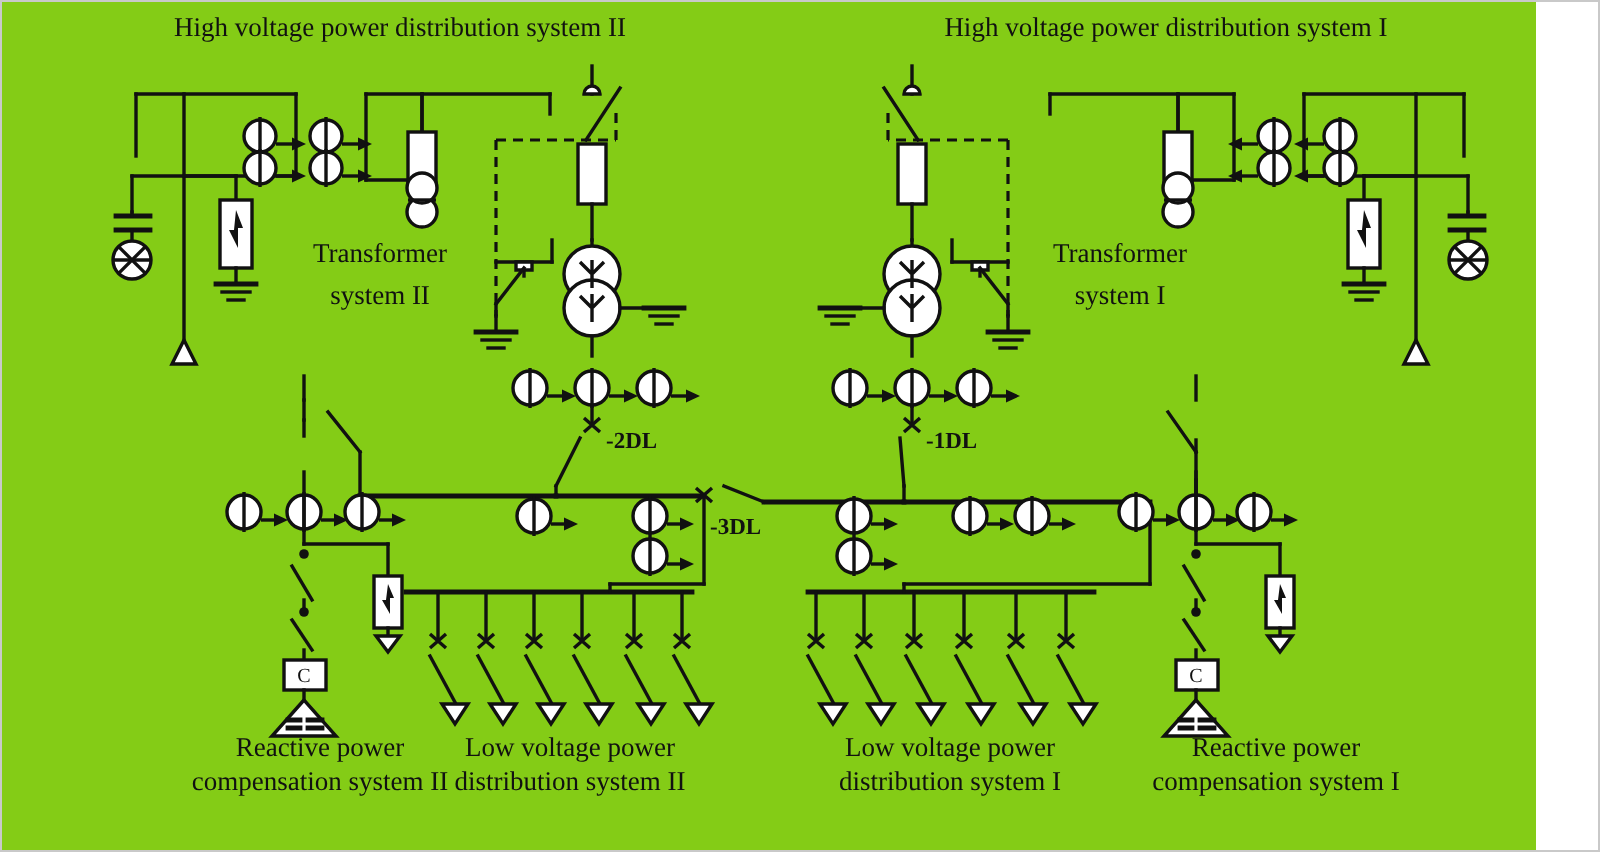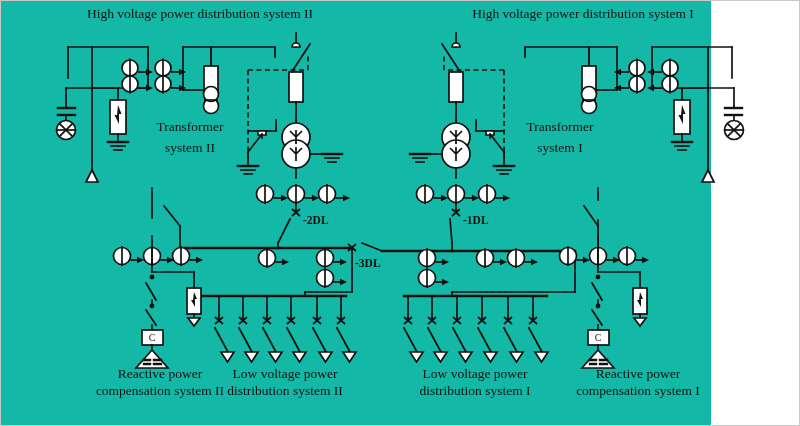--- a/index.html
+++ b/index.html
@@ -2,21 +2,21 @@
 <html><head>
 <meta charset="utf-8">
 <title>Power Distribution Single-Line Diagram</title>
 <style>
   html,body{margin:0;padding:0;background:#ffffff;}
   body{
     font-family:"Liberation Serif", serif;
     width:800px;height:426px;overflow:hidden;position:relative;
   }
   #diagram-root{
-    position:relative;width:711px;height:426px;background:#14b8a6;
+    position:relative;width:768px;height:426px;background:#84cc16;
   }
   svg#sld{position:absolute;left:0;top:0;width:800px;height:426px;display:block;}
   .wire{stroke:#111;stroke-width:1.7;fill:none;stroke-linecap:square;}
   .wire-bold{stroke:#111;stroke-width:2.4;fill:none;stroke-linecap:square;}
   .dash{stroke:#111;stroke-width:1.6;fill:none;stroke-dasharray:5 3.5;}
   .sym{stroke:#111;stroke-width:1.7;fill:none;}
   .sym-f{stroke:#111;stroke-width:1.7;fill:#fff;}
   .solid-f{fill:#111;stroke:none;}
   .lbl{
     font-family:"Liberation Serif", serif;

